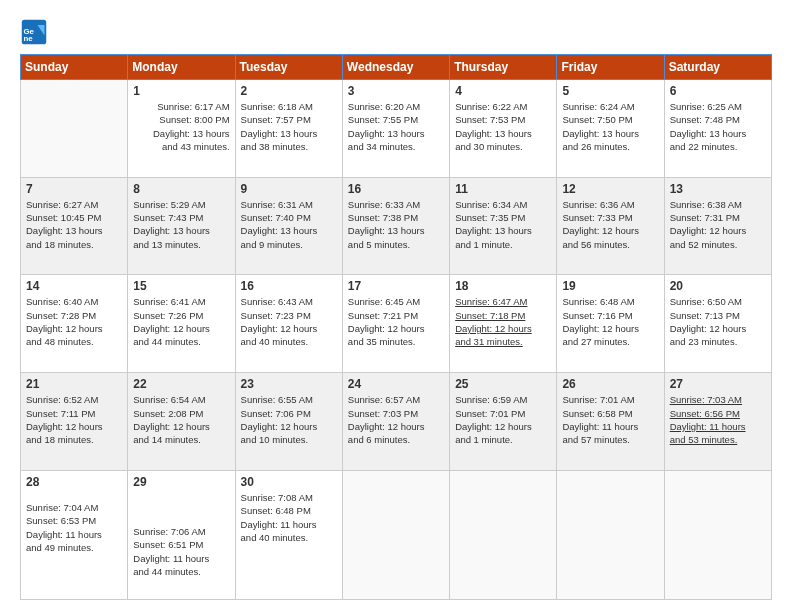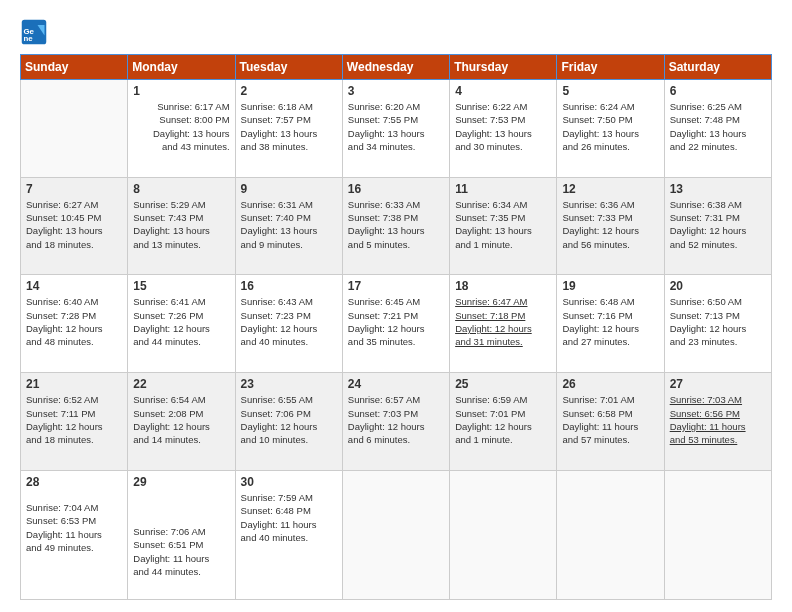--- a/index.html
+++ b/index.html
@@ -342,21 +342,21 @@
           </td>
           <td>
             <span class="day-num">29</span>
             <div class="day-info" style="white-space: pre-line; margin-top: 36px;">Sunrise: 7:06 AM
 Sunset: 6:51 PM
 Daylight: 11 hours
 and 44 minutes.</div>
           </td>
           <td>
             <span class="day-num">30</span>
-            <div class="day-info" style="white-space: pre-line;">Sunrise: 7:59 AM
+            <div class="day-info" style="white-space: pre-line;">Sunrise: 7:08 AM
 Sunset: 6:48 PM
 Daylight: 11 hours
 and 40 minutes.</div>
           </td>
           <td class="empty-cell"></td>
           <td class="empty-cell"></td>
           <td class="empty-cell"></td>
           <td class="empty-cell"></td>
         </tr>
       </tbody>

